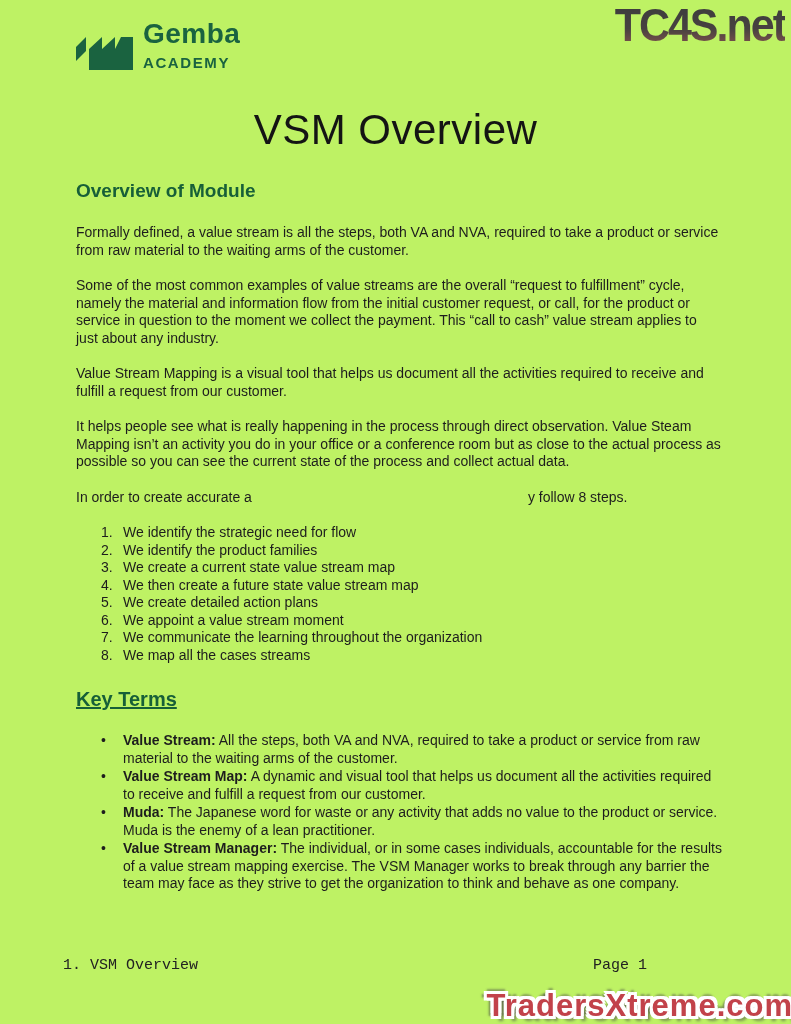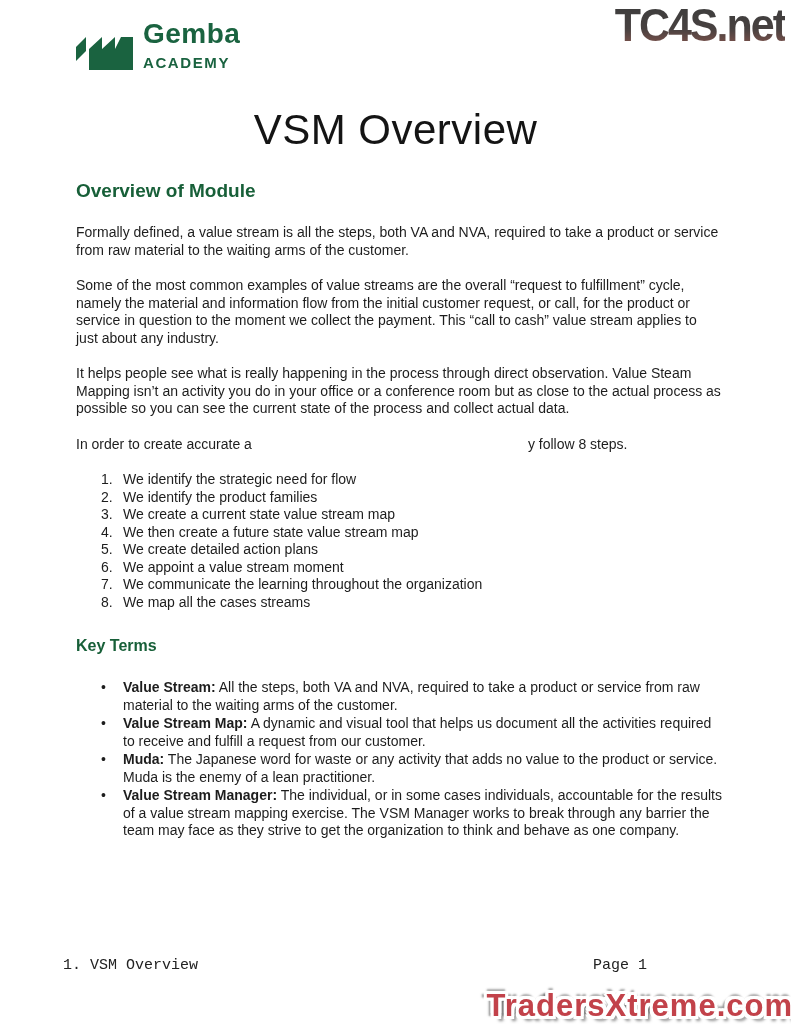--- a/index.html
+++ b/index.html
@@ -1,17 +1,17 @@
 <!DOCTYPE html>
 <html><head>
 <meta charset="utf-8">
 <style>
   html,body{margin:0;padding:0;background:#e8e8e8;}
   .page{
-    position:relative;width:791px;height:1024px;background:#ffffff;
+    position:relative;width:791px;height:1024px;background:#bef264;
     font-family:"Liberation Sans",sans-serif;overflow:hidden;margin:0 auto;
     color:#1d1d1d;
   }
   
   .logo{position:absolute;left:76px;top:20px;display:flex;align-items:flex-start;gap:9px;}
   .logo svg{display:block;margin-top:6px;}
   .logo-text{display:flex;flex-direction:column;line-height:1;}
   .logo-name{font-size:28px;font-weight:700;color:#1a6340;letter-spacing:.5px;}
   .logo-sub{font-size:15px;font-weight:700;color:#1a6340;letter-spacing:1.6px;margin-top:7px;}
   
@@ -41,21 +41,21 @@
       -5px 0 2px rgba(70,70,70,.55), 5px 5px 3px rgba(70,70,70,.6), 0 -5px 2px rgba(70,70,70,.45);
   }
   
   .doc-title{
     position:absolute;top:106px;left:0;width:100%;text-align:center;
     font-size:42px;font-weight:400;color:#141414;letter-spacing:.5px;
   }
   
   .content{position:absolute;left:76px;top:181px;width:646px;font-size:14px;line-height:17.5px;}
   .h-green{color:#175f38;font-size:19px;font-weight:700;margin:0 0 23px 0;line-height:20px;}
-  .h-green.keyterms{font-size:16px;margin:25px 0 23px 0;}
+  .h-green.keyterms{font-size:20px;margin:25px 0 23px 0;text-decoration:underline;}
   .para{margin:0 0 18px 0;}
   .intro-line{margin:0 0 18px 0;white-space:nowrap;}
   .intro-gap{display:inline-block;width:276px;}
   .li{display:flex;margin:0 0 0 25px;line-height:17.5px;}
   .li .num{flex:0 0 22px;}
   .li .dot{flex:0 0 22px;font-size:14px;}
   .li .txt{flex:1;}
   .bullets .li{margin-bottom:1px;}
   .term{font-weight:700;}
   
@@ -90,20 +90,21 @@
   <div class="content">
 
     <h2 class="h-green">Overview of Module</h2>
 
     <div>
 
         <p class="para">Formally defined, a value stream is all the steps, both VA and NVA, required to take a product or service from raw material to the waiting arms of the customer.</p>
 
         <p class="para">Some of the most common examples of value streams are the overall “request to fulfillment” cycle, namely the material and information flow from the initial customer request, or call, for the product or service in question to the moment we collect the payment.  This “call to cash” value stream applies to just about any industry.</p>
 
+        <p class="para">Value Stream Mapping is a visual tool that helps us document all the activities required to receive and fulfill a request from our customer.</p>
 
         <p class="para">It helps people see what is really happening in the process through direct observation.  Value Steam Mapping isn’t an activity you do in your office or a conference room but as close to the actual process as possible so you can see the current state of the process and collect actual data.</p>
       </div>
 
     <p class="intro-line"><span>In order to create accurate a</span><span class="intro-gap"></span><span>y follow 8 steps.</span></p>
 
     <div class="steps">
 
         <div class="li">
           <span class="num">1.</span>

